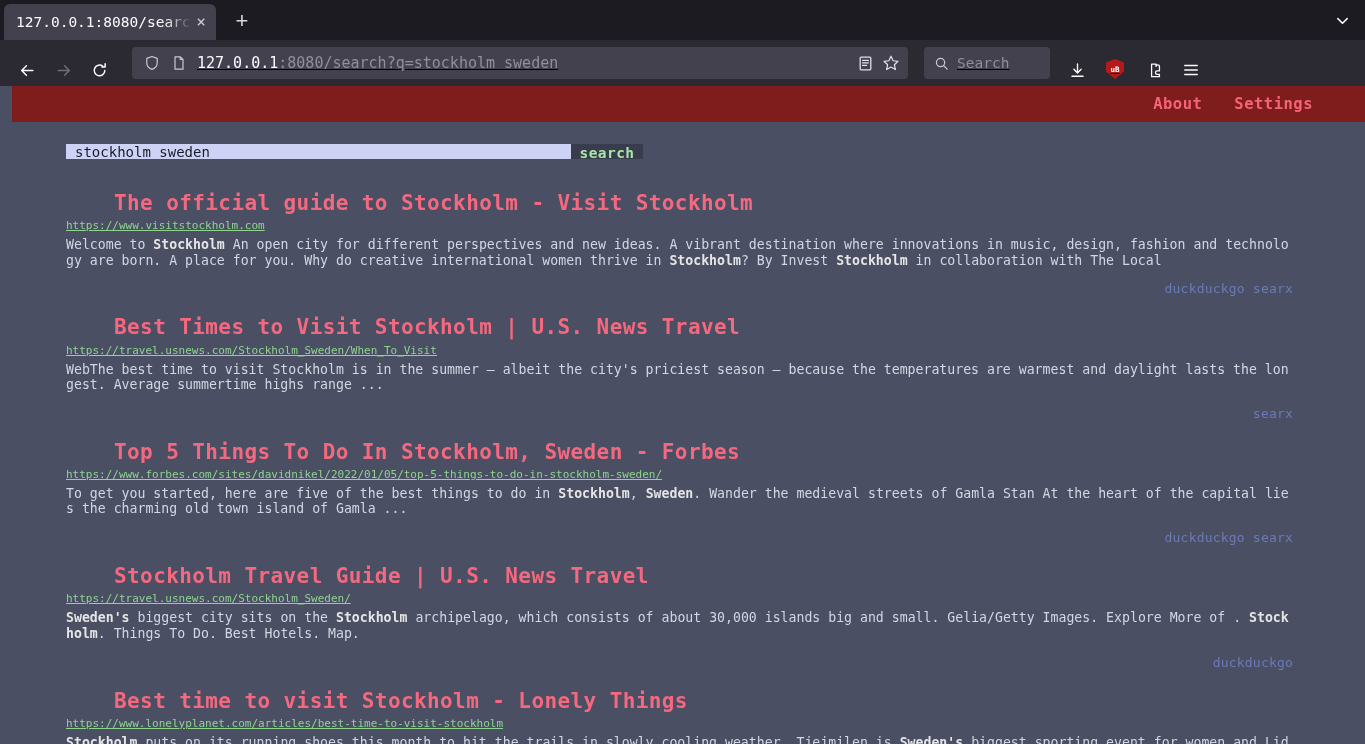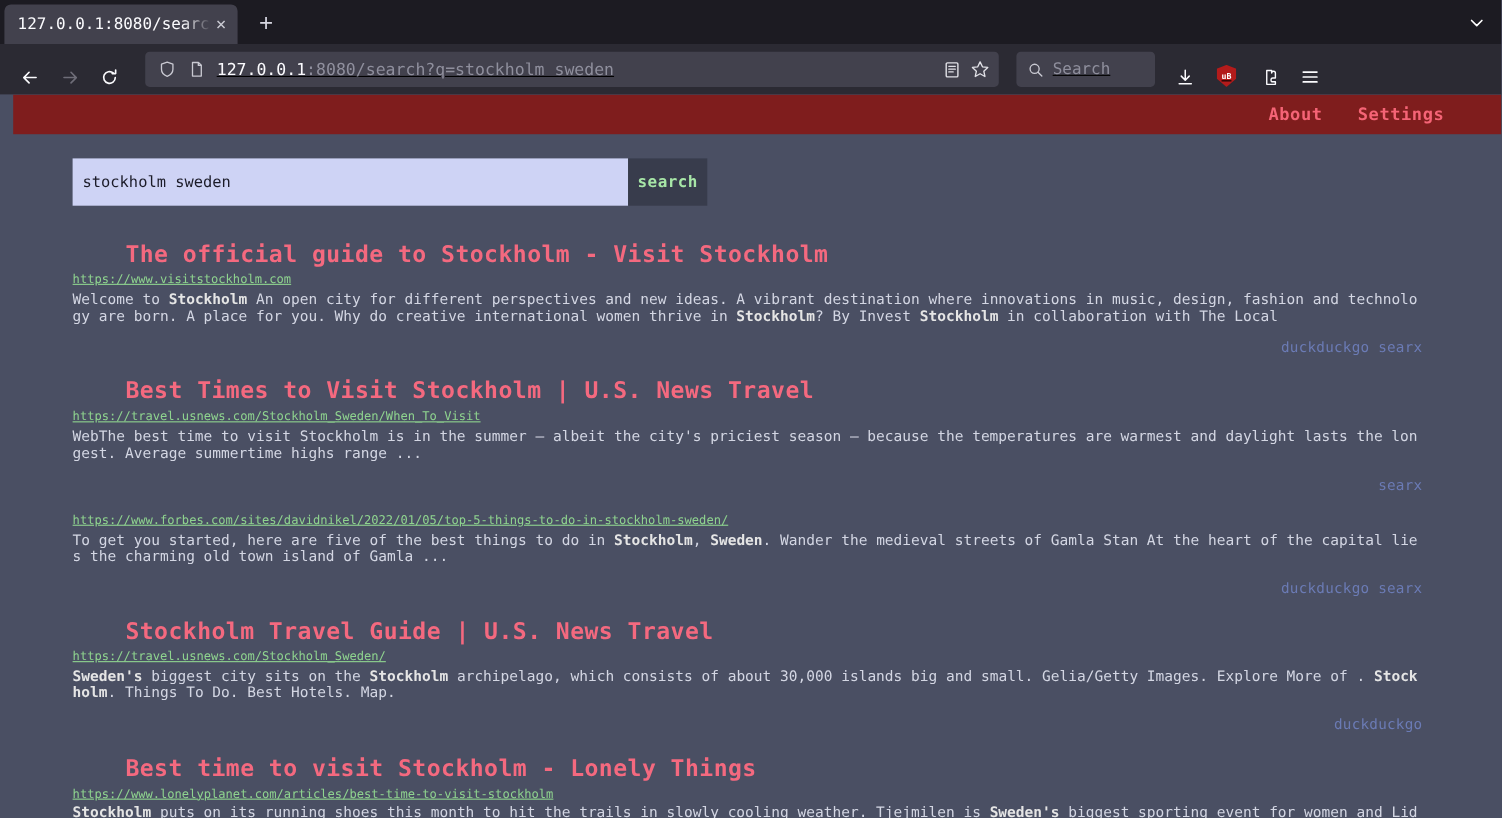--- a/index.html
+++ b/index.html
@@ -146,21 +146,21 @@
   }
   .site-header a {
     color: #f56476;
     font-size: 15.5px;
     font-weight: bold;
     text-decoration: none;
     letter-spacing: 0.5px;
   }
 
   .search-area { padding: 22px 0 0 66px; }
-  .search-form { display: flex; width: 577px; height: 43px; }
+  .search-form { display: flex; width: 577px; height: 15px; }
   .q-input {
     flex: 1 1 auto;
     background: #ced3f5;
     border: none;
     outline: none;
     font-family: "DejaVu Sans Mono", "Liberation Mono", monospace;
     font-size: 14px;
     color: #1b1b28;
     padding: 0 9px;
   }
@@ -323,20 +323,21 @@
         <p class="r-content">Welcome to <b>Stockholm</b> An open city for different perspectives and new ideas. A vibrant destination where innovations in music, design, fashion and technology are born. A place for you. Why do creative international women thrive in <b>Stockholm</b>? By Invest <b>Stockholm</b> in collaboration with The Local</p>
         <div class="r-engines">duckduckgo searx</div>
       </div>
       <div class="result">
         <a class="r-title" href="#">Best Times to Visit Stockholm | U.S. News Travel</a>
         <a class="r-url" href="#">https://travel.usnews.com/Stockholm_Sweden/When_To_Visit</a>
         <p class="r-content">WebThe best time to visit Stockholm is in the summer – albeit the city's priciest season – because the temperatures are warmest and daylight lasts the longest. Average summertime highs range ...</p>
         <div class="r-engines">searx</div>
       </div>
       <div class="result">
+        <a class="r-title" href="#">Top 5 Things To Do In Stockholm, Sweden - Forbes</a>
         <a class="r-url" href="#">https://www.forbes.com/sites/davidnikel/2022/01/05/top-5-things-to-do-in-stockholm-sweden/</a>
         <p class="r-content">To get you started, here are five of the best things to do in <b>Stockholm</b>, <b>Sweden</b>. Wander the medieval streets of Gamla Stan At the heart of the capital lies the charming old town island of Gamla ...</p>
         <div class="r-engines">duckduckgo searx</div>
       </div>
       <div class="result">
         <a class="r-title" href="#">Stockholm Travel Guide | U.S. News Travel</a>
         <a class="r-url" href="#">https://travel.usnews.com/Stockholm_Sweden/</a>
         <p class="r-content"><b>Sweden's</b> biggest city sits on the <b>Stockholm</b> archipelago, which consists of about 30,000 islands big and small. Gelia/Getty Images. Explore More of . <b>Stockholm</b>. Things To Do. Best Hotels. Map.</p>
         <div class="r-engines">duckduckgo</div>
       </div>

